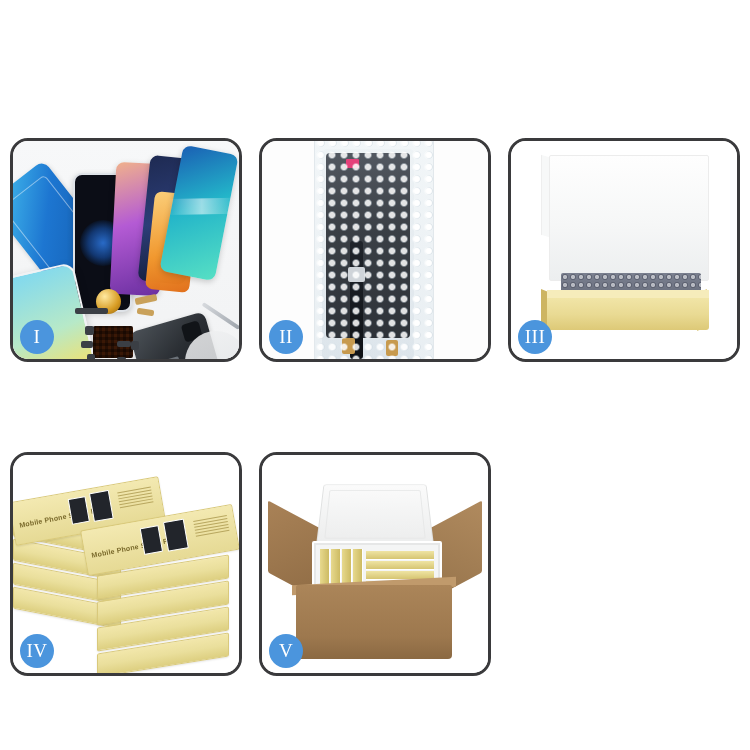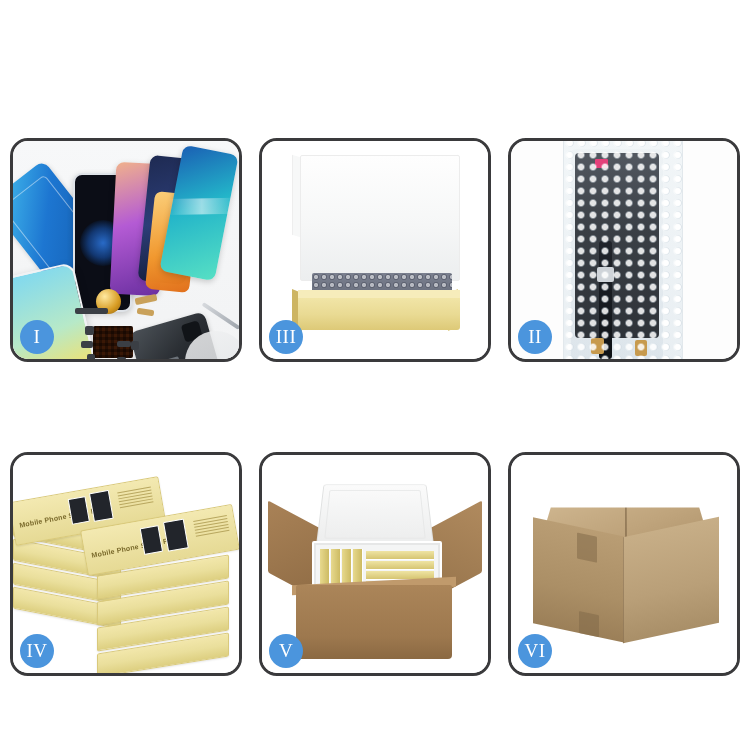--- a/index.html
+++ b/index.html
@@ -333,48 +333,48 @@
         <div class="dot" style="left:104px;top:200px;width:14px;height:6px;"></div>
         <div class="dot" style="left:118px;top:200px;width:8px;height:9px;"></div>
         <div class="tweez"></div>
         <div class="hand"></div>
 
       </div>
       <div class="badge">I</div>
     </div>
 
     <div class="panel">
-      <div class="scene p3">
-        <div class="lidflapL"></div>
-        <div class="lidflapR"></div>
-        <div class="lidback"></div>
-        <div class="bwrap"></div>
-        <div class="boxsideL"></div>
-        <div class="boxsideR"></div>
-        <div class="boxfront">
-            <div class="edge"></div>
-          </div>
-      </div>
-      <div class="badge">III</div>
-    </div>
-
-    <div class="panel">
       <div class="scene p2">
         <div class="bubblebag"></div>
         <div class="screenpkg">
           <div class="glass"></div>
           <div class="redlabel"></div>
           <div class="flex"></div>
           <div class="ic"></div>
           <div class="goldpad" style="left:20px;bottom:10px;width:13px;height:16px;"></div>
           <div class="goldpad" style="right:16px;bottom:8px;width:12px;height:16px;"></div>
         </div>
         <div class="bubbleoverlay"></div>
       </div>
       <div class="badge">II</div>
+    </div>
+
+    <div class="panel">
+      <div class="scene p3">
+        <div class="lidflapL"></div>
+        <div class="lidflapR"></div>
+        <div class="lidback"></div>
+        <div class="bwrap"></div>
+        <div class="boxsideL"></div>
+        <div class="boxsideR"></div>
+        <div class="boxfront">
+            <div class="edge"></div>
+          </div>
+      </div>
+      <div class="badge">III</div>
     </div>
 
     <div class="panel">
       <div class="scene p4">
         <div class="stackwrap">
 
           <div class="ybox" style="left:4px;top:64px;width:106px;height:20px;transform:skewY(11deg);"></div>
           <div class="ybox" style="left:4px;top:88px;width:106px;height:20px;transform:skewY(11deg);"></div>
           <div class="ybox" style="left:4px;top:112px;width:106px;height:20px;transform:skewY(11deg);"></div>
           <div class="ybox" style="left:4px;top:136px;width:106px;height:20px;transform:skewY(11deg);"></div>
@@ -436,28 +436,15 @@
             <div class="tbh" style="left:46px;top:22px;"></div>
             <div class="tbh" style="left:46px;top:32px;"></div>
           </div>
         </div>
         <div class="cartonlip"></div>
         <div class="cartonfront"></div>
       </div>
       <div class="badge">V</div>
     </div>
 
-    <div class="panel">
-      <div class="scene p6">
-        <div class="bx-top"></div>
-        <div class="bx-left">
-          <div class="bx-tab" style="left:44px;top:6px;width:20px;height:26px;"></div>
-          <div class="bx-tab" style="left:46px;top:84px;width:20px;height:22px;"></div>
-        </div>
-        <div class="bx-right">
-          <div class="bx-crease" style="left:0;top:0;width:1px;height:100%;"></div>
-        </div>
-      </div>
-      <div class="badge">VI</div>
-    </div>
 
   </div>
 </div>
 
 </body></html>

